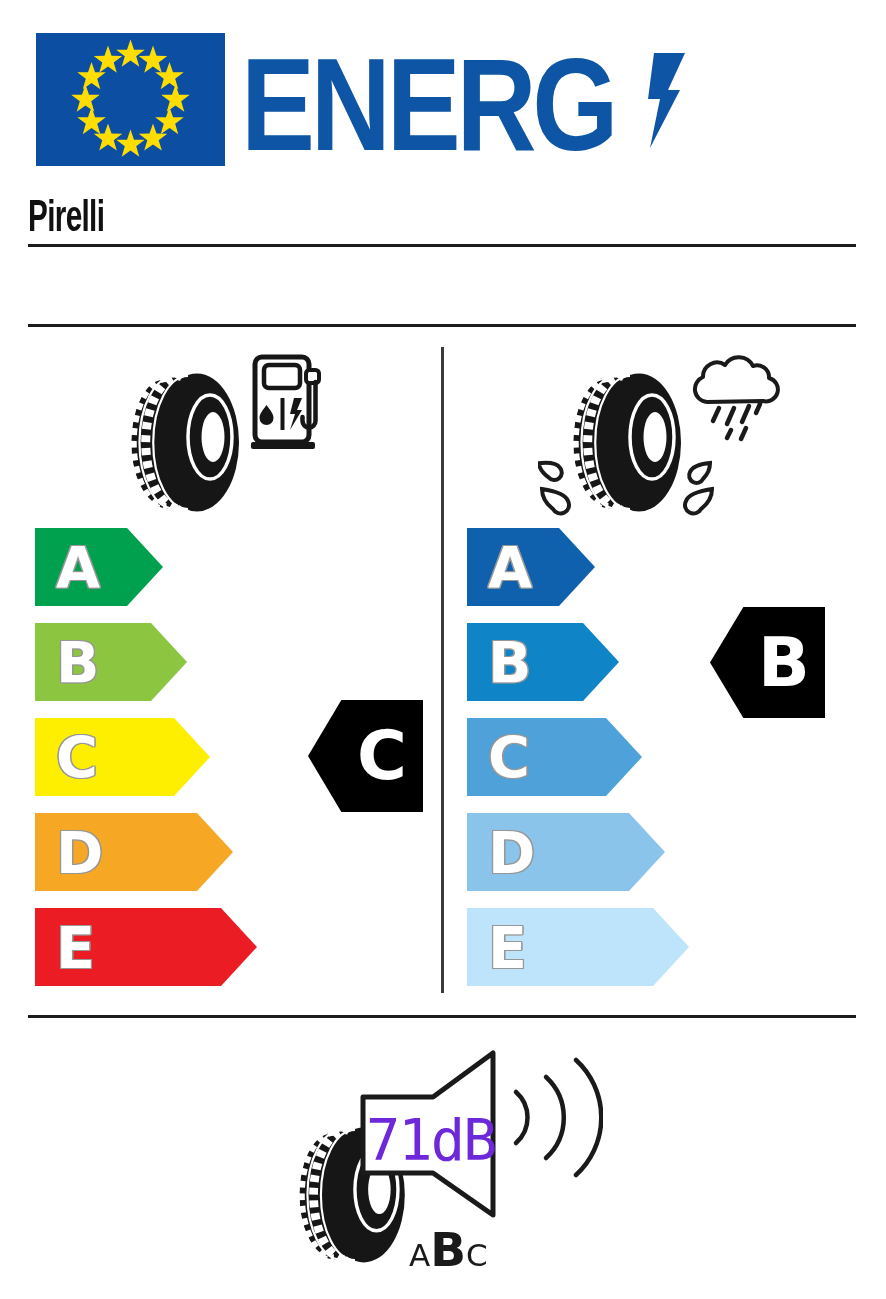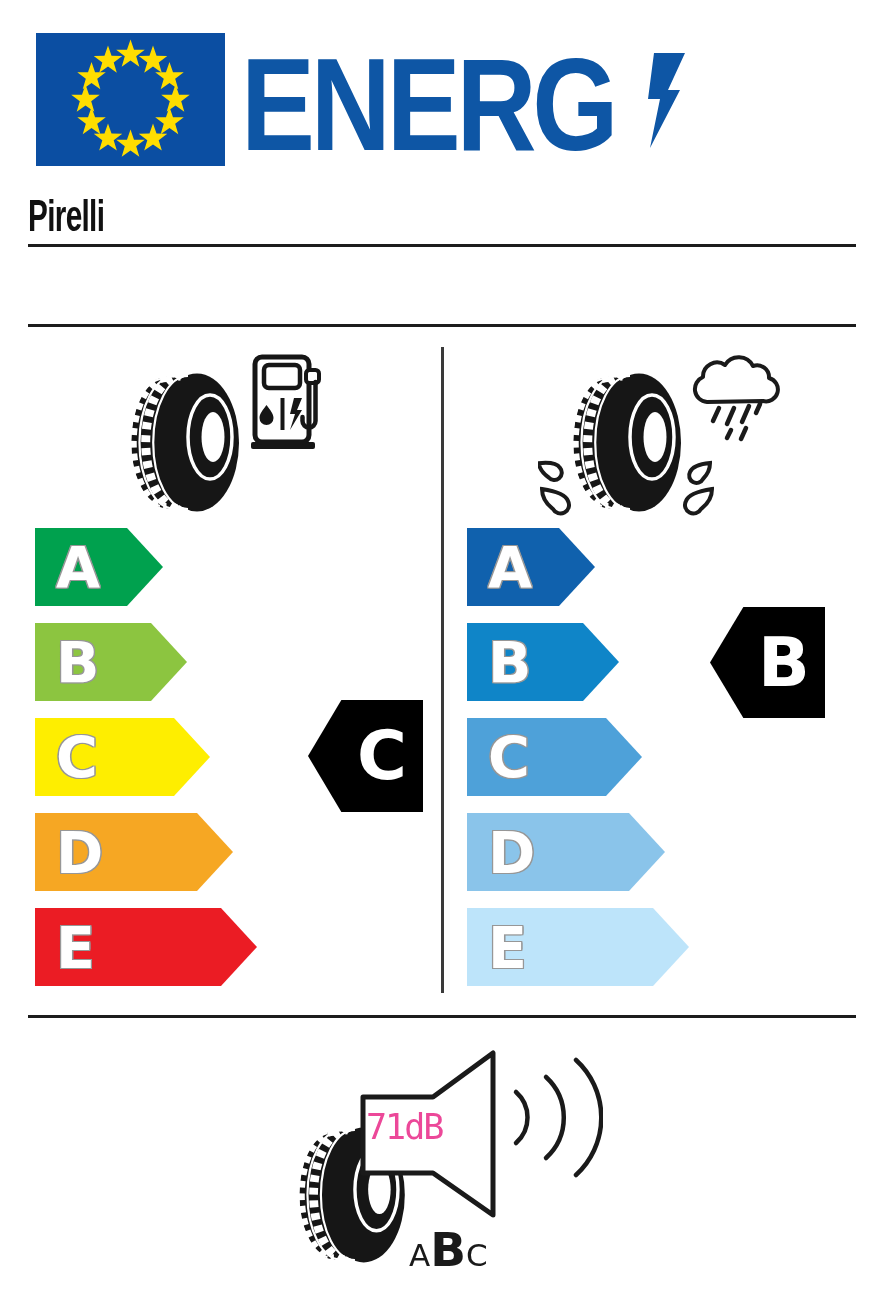--- a/index.html
+++ b/index.html
@@ -37,22 +37,22 @@
                             -1.3px 0 0 #979797,1.3px 0 0 #979797;}
 
   .rating-indicator{position:absolute;width:115px;background:#000;color:#fff;
                     clip-path:polygon(29% 0, 100% 0, 100% 100%, 29% 100%, 0 50%);
                     text-align:center;font-family:"DejaVu Sans","Liberation Sans",sans-serif;}
   #fuel-rating{left:308px;top:700px;height:112px;}
   #wet-rating{left:710px;top:607px;height:111px;}
   .rating-letter{display:block;padding-left:33px;line-height:112px;font-size:68px;font-weight:bold;}
 
   
-  #noise-db{position:absolute;left:366px;top:1107px;width:112px;text-align:left;
-            font-family:"DejaVu Sans Mono","Liberation Mono",monospace;font-size:35px;color:#ec4899;
+  #noise-db{position:absolute;left:366px;top:1107px;width:112px;text-align:center;
+            font-family:"DejaVu Sans Mono","Liberation Mono",monospace;font-size:57px;color:#6d28d9;
             letter-spacing:-2px;}
   #noise-abc{position:absolute;left:409px;top:1222px;display:flex;align-items:baseline;
              color:#1a1a1a;font-family:"DejaVu Sans","Liberation Sans",sans-serif;}
   .noise-class{font-size:31px;}
   .noise-class.active{font-size:47px;font-weight:bold;}
 </style>
 </head>
 <body>
 
 <div id="label">

